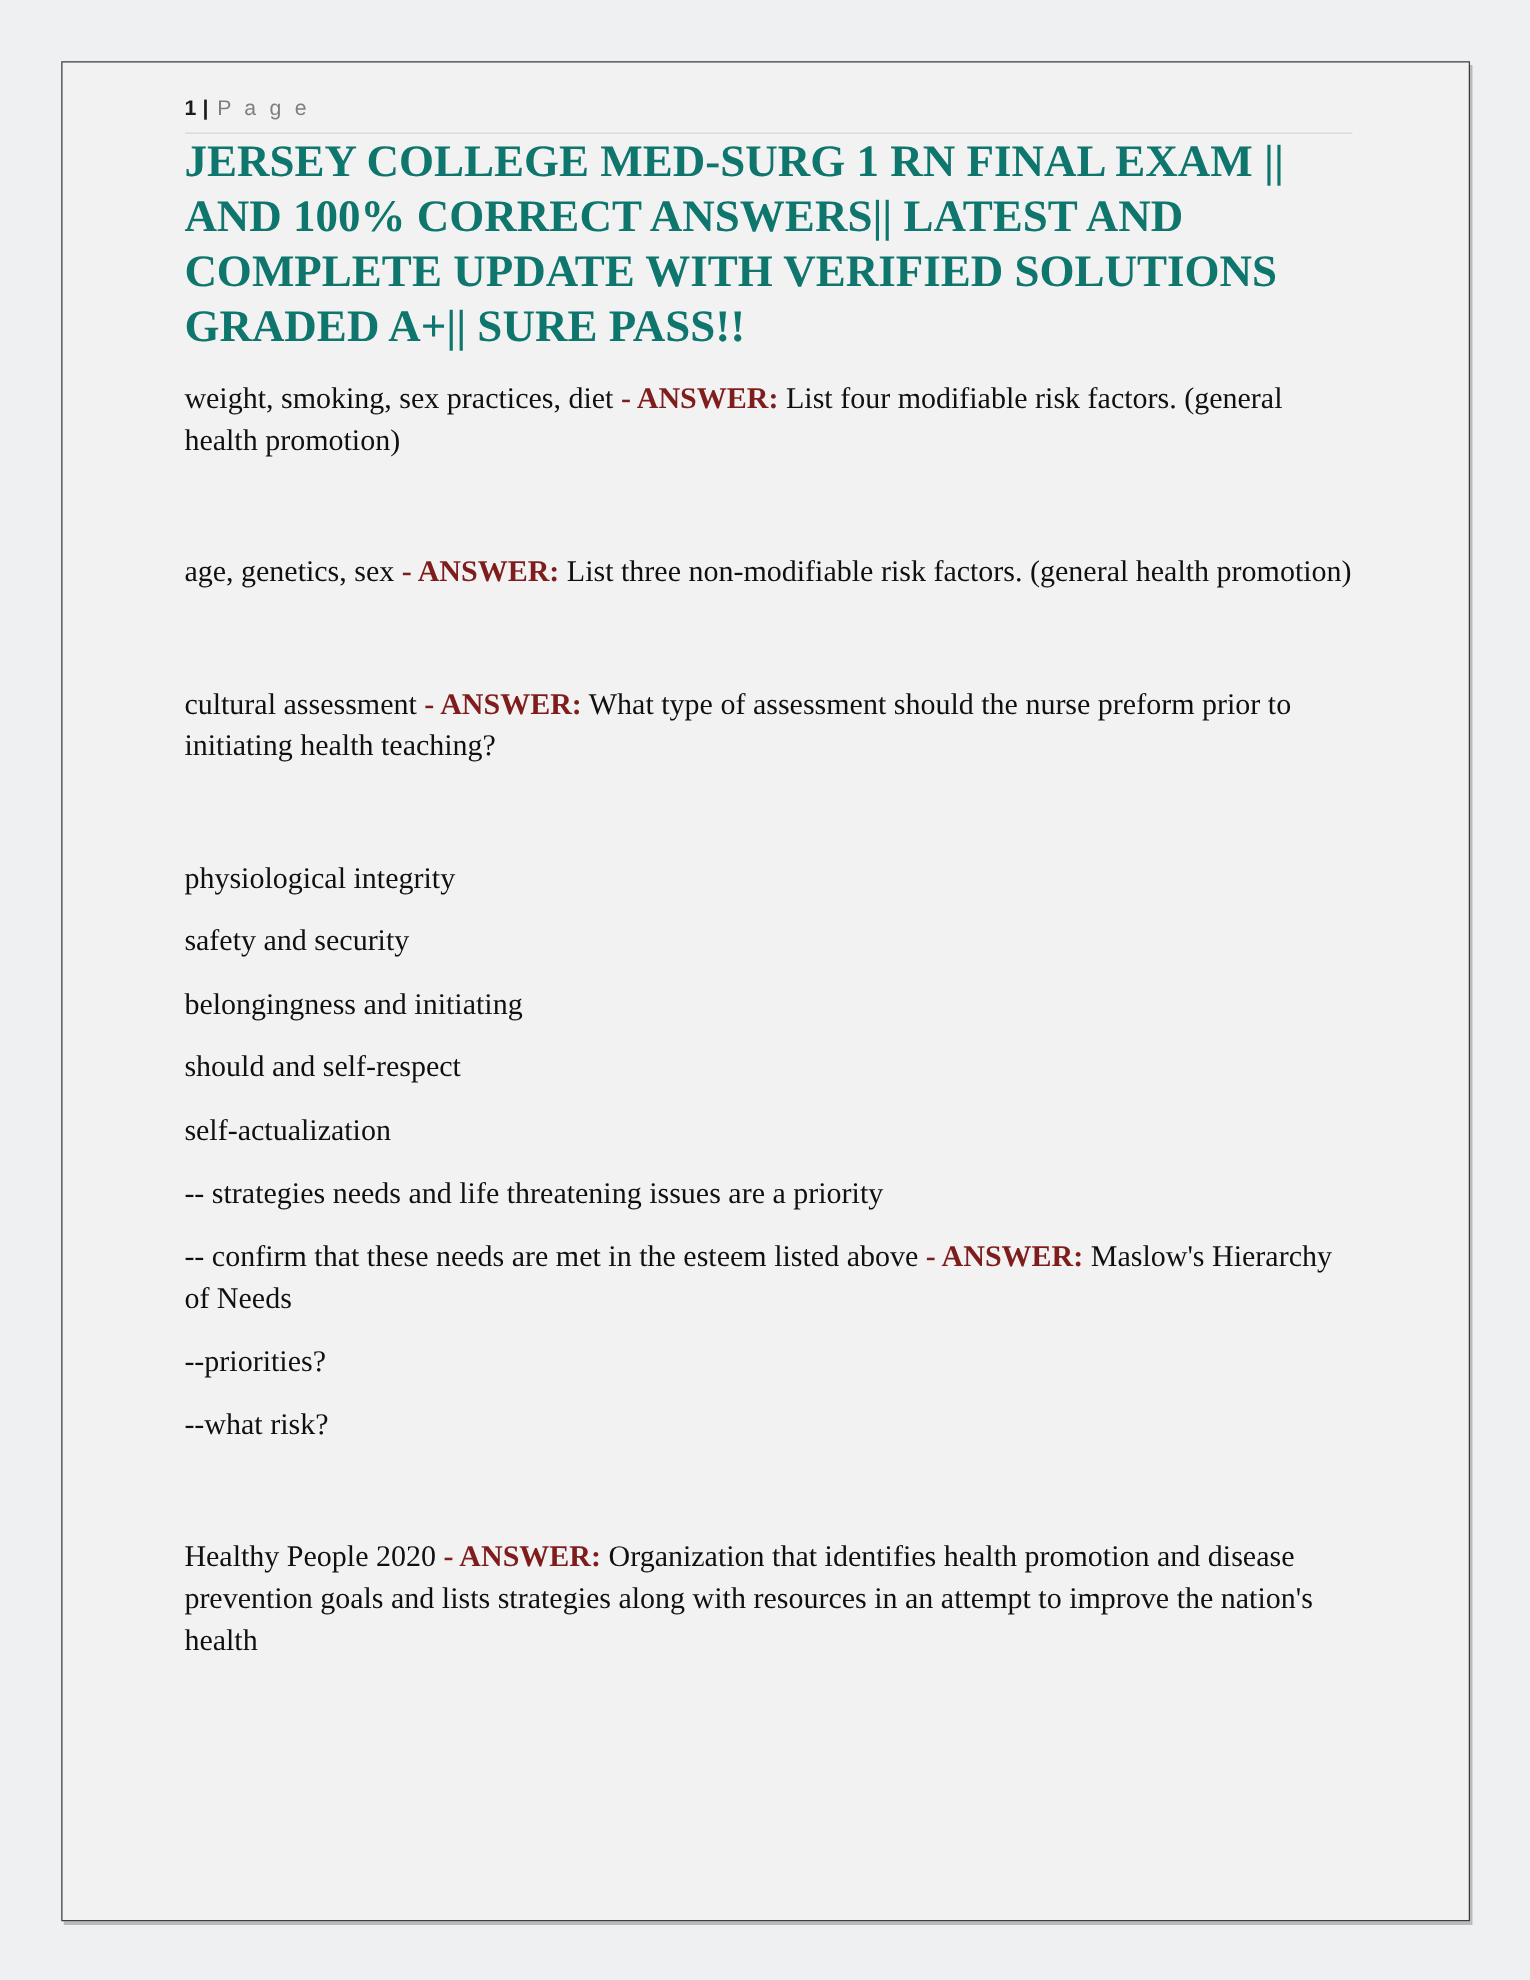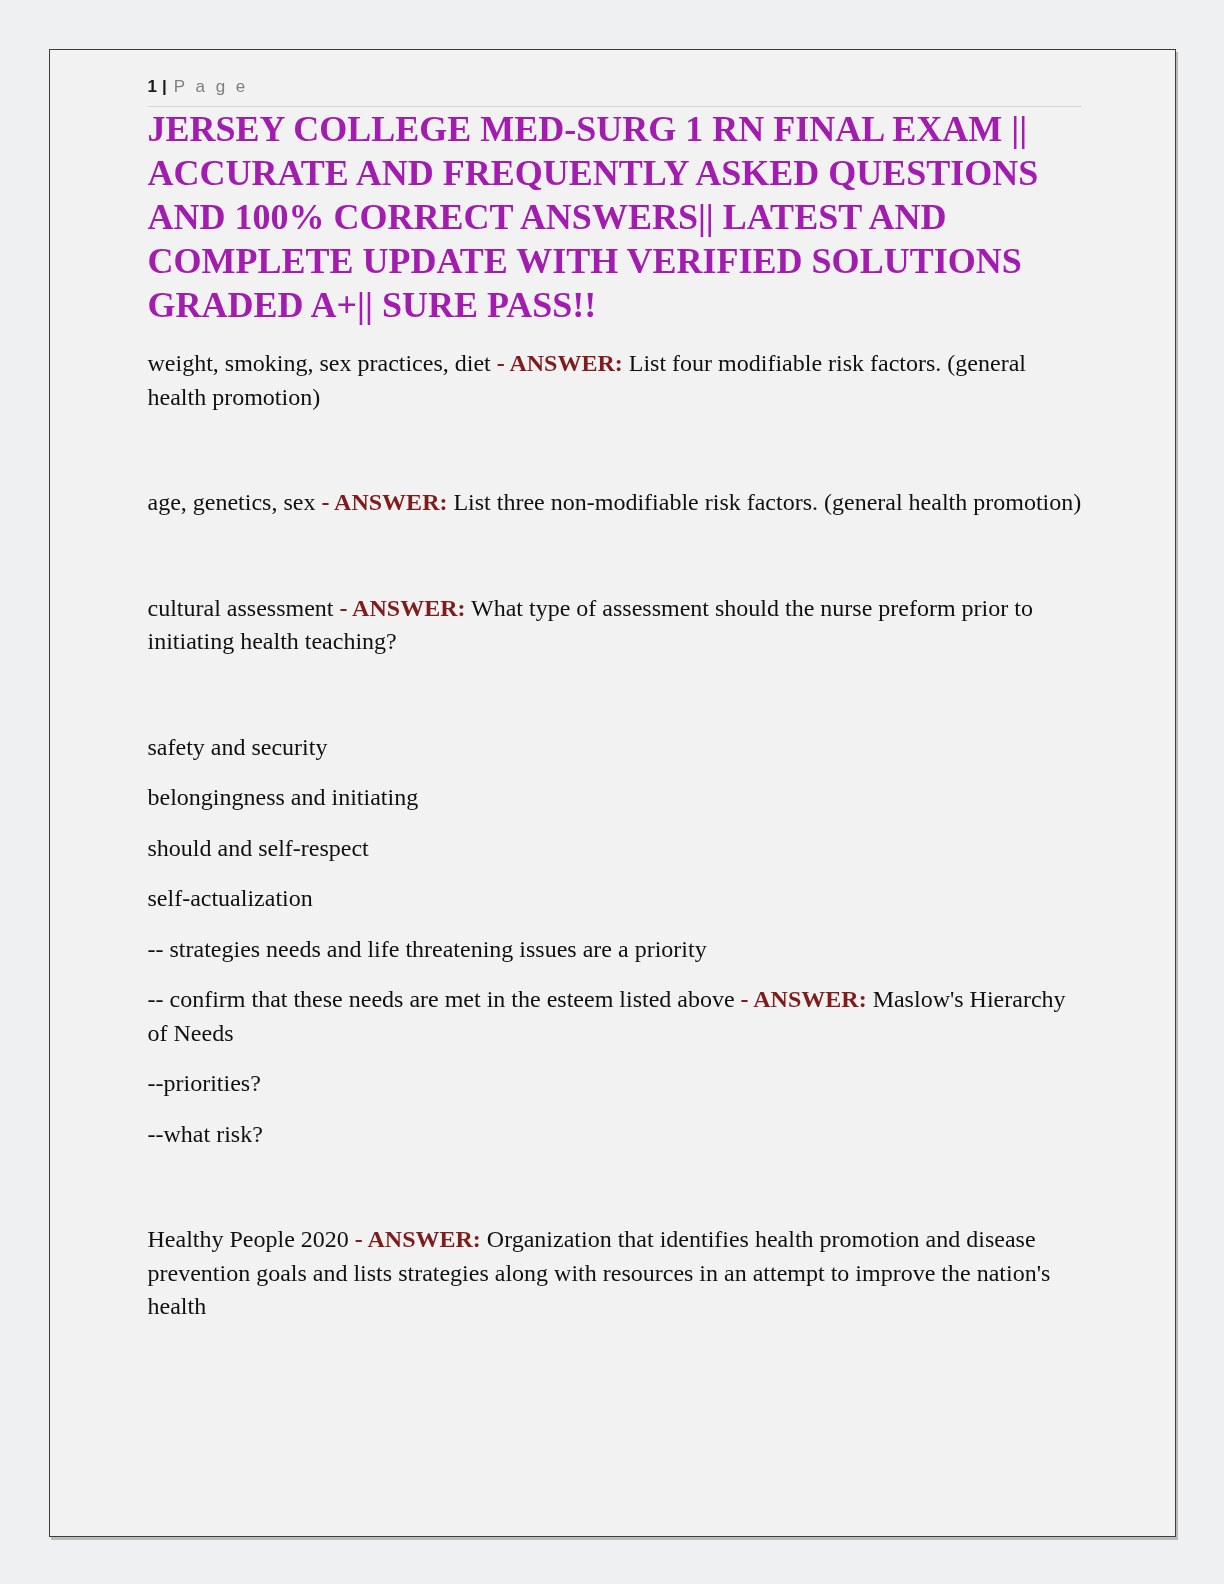--- a/index.html
+++ b/index.html
@@ -37,21 +37,21 @@
     color: #1a1a1a;
     font-weight: bold;
     margin: 0 7px 0 5px;
   }
   .page-label {
     color: #7f7f7f;
     letter-spacing: 3px;
   }
   .doc-title {
     margin: 0 0 20px 0;
-    color: #a21caf;
+    color: #0f766e;
     font-family: "Liberation Serif", serif;
     font-weight: bold;
     font-size: 36px;
     line-height: 44px;
   }
   .doc-title .tline { white-space: nowrap; }
   .content {
     font-size: 24px;
     line-height: 33.5px;
     color: #101010;
@@ -71,40 +71,40 @@
 <body>
 
 <div class="page">
 
   <div class="header-row">
     <span class="page-num">1</span><span class="page-sep">|</span><span class="page-label">P a g e</span>
   </div>
 
   <h1 class="doc-title">
     <div class="tline">JERSEY COLLEGE MED-SURG 1 RN FINAL EXAM ||</div>
-    <div class="tline">ACCURATE AND FREQUENTLY ASKED QUESTIONS</div>
     <div class="tline">AND 100% CORRECT ANSWERS|| LATEST AND</div>
     <div class="tline">COMPLETE UPDATE WITH VERIFIED SOLUTIONS</div>
     <div class="tline">GRADED A+|| SURE PASS!!</div>
   </h1>
 
   <div class="content">
 
     <p class="para"><span>weight, smoking, sex practices, diet </span><span class="ans-label">- ANSWER:</span><span> List four modifiable risk factors. (general health promotion)</span></p>
 
     <div class="blank-line"></div>
 
     <p class="para"><span>age, genetics, sex </span><span class="ans-label">- ANSWER:</span><span> List three non-modifiable risk factors. (general health promotion)</span></p>
 
     <div class="blank-line"></div>
 
     <p class="para"><span>cultural assessment </span><span class="ans-label">- ANSWER:</span><span> What type of assessment should the nurse preform prior to initiating health teaching?</span></p>
 
     <div class="blank-line"></div>
 
+    <p class="para"><span>physiological integrity</span></p>
     <p class="para"><span>safety and security</span></p>
     <p class="para"><span>belongingness and initiating</span></p>
     <p class="para"><span>should and self-respect</span></p>
     <p class="para"><span>self-actualization</span></p>
     <p class="para"><span>-- strategies needs and life threatening issues are a priority</span></p>
 
     <p class="para"><span>-- confirm that these needs are met in the esteem listed above </span><span class="ans-label">- ANSWER:</span><span> Maslow's Hierarchy of Needs</span></p>
 
     <p class="para"><span>--priorities?</span></p>
     <p class="para"><span>--what risk?</span></p>

